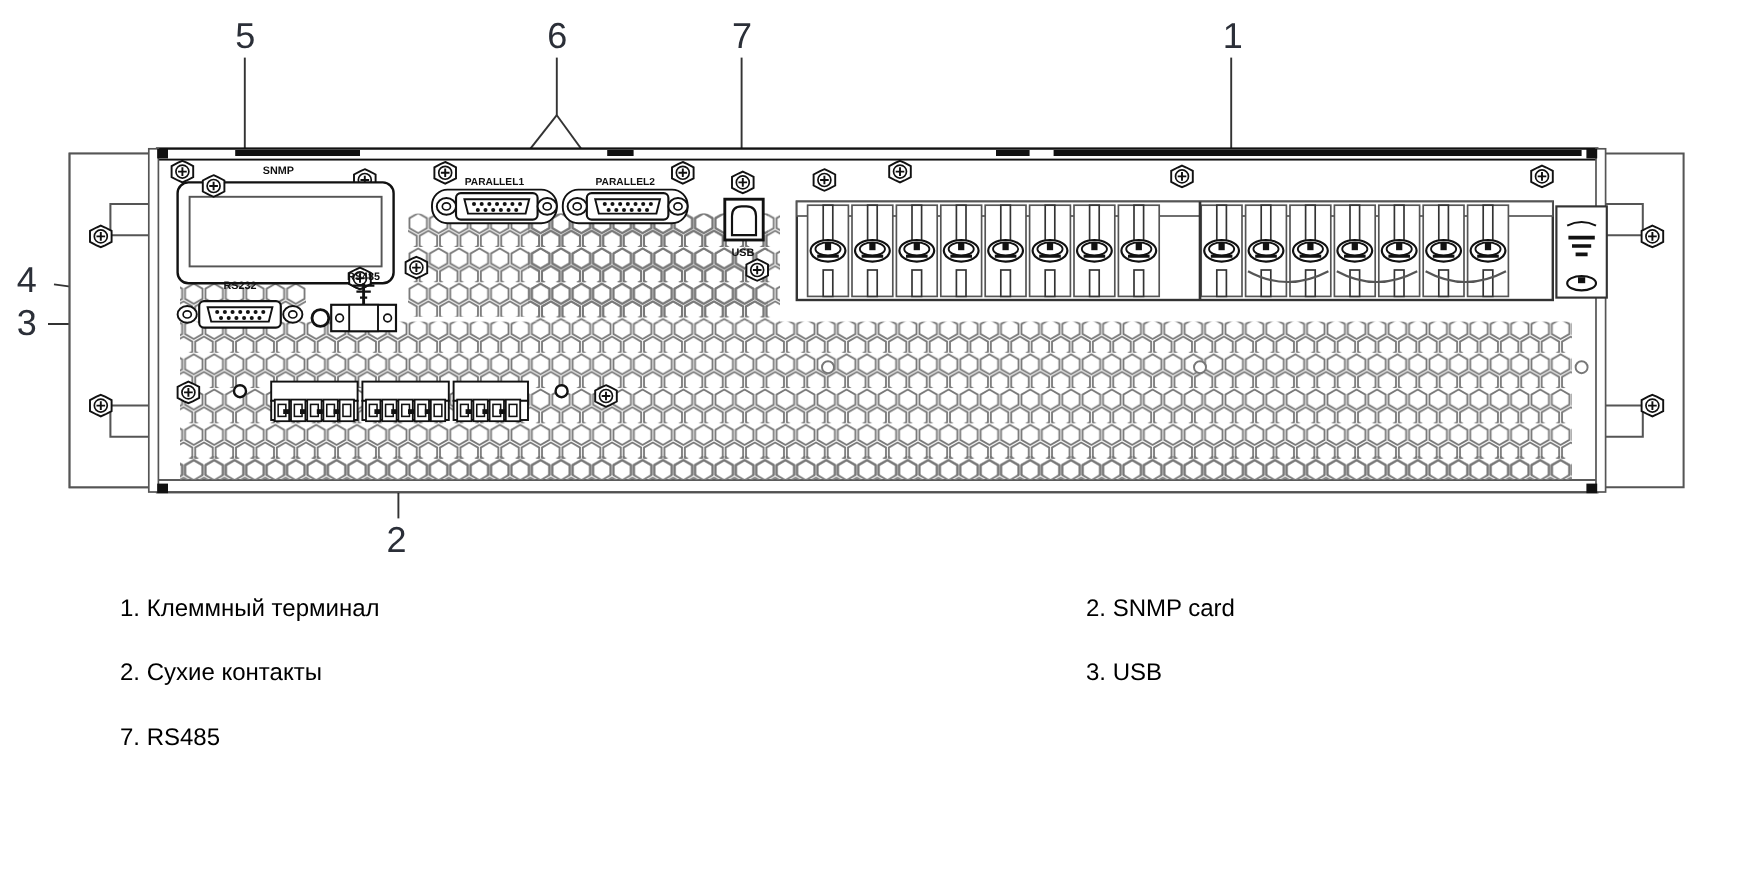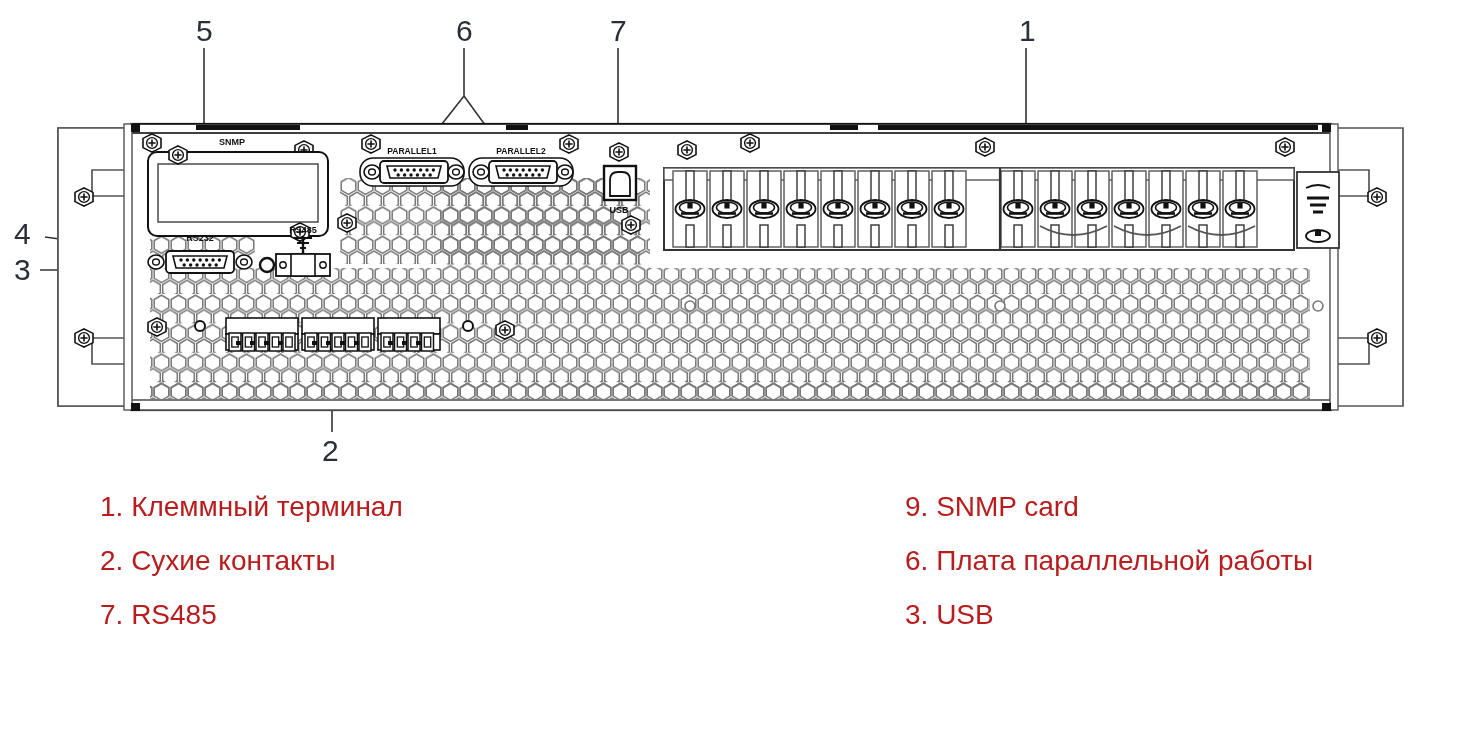--- a/index.html
+++ b/index.html
@@ -18,21 +18,21 @@
     white-space:nowrap;
   }
 
   .legend{
     position:absolute;left:0;top:480px;width:1461px;height:255px;
   }
   .legend-col{position:absolute;top:0;}
   .legend-col.left{left:100px;width:640px;}
   .legend-col.right{left:905px;width:545px;}
   .legend-item{
-    font-size:28px;line-height:54px;color:#b91c1c;white-space:nowrap;
+    font-size:20px;line-height:54px;color:#000000;white-space:nowrap;
     font-family:"Liberation Sans","DejaVu Sans",sans-serif;
   }
 </style>
 </head>
 <body>
 
 <div id="stage">
 
   <svg class="diagram" viewBox="0 0 1461 470">
     <defs>
@@ -319,19 +319,18 @@
   <div class="callout-num" style="left:14px;top:255px;">3</div>
   <div class="callout-num" style="left:322px;top:436px;">2</div>
 
   <div class="legend">
     <div class="legend-col left">
       <div class="legend-item">1. Клеммный терминал</div>
       <div class="legend-item">2. Сухие контакты</div>
       <div class="legend-item">7. RS485</div>
     </div>
     <div class="legend-col right">
-      <div class="legend-item">9. SNMP card</div>
-      <div class="legend-item">6. Плата параллельной работы</div>
+      <div class="legend-item">2. SNMP card</div>
       <div class="legend-item">3. USB</div>
     </div>
   </div>
 
 </div>
 
 </body></html>

